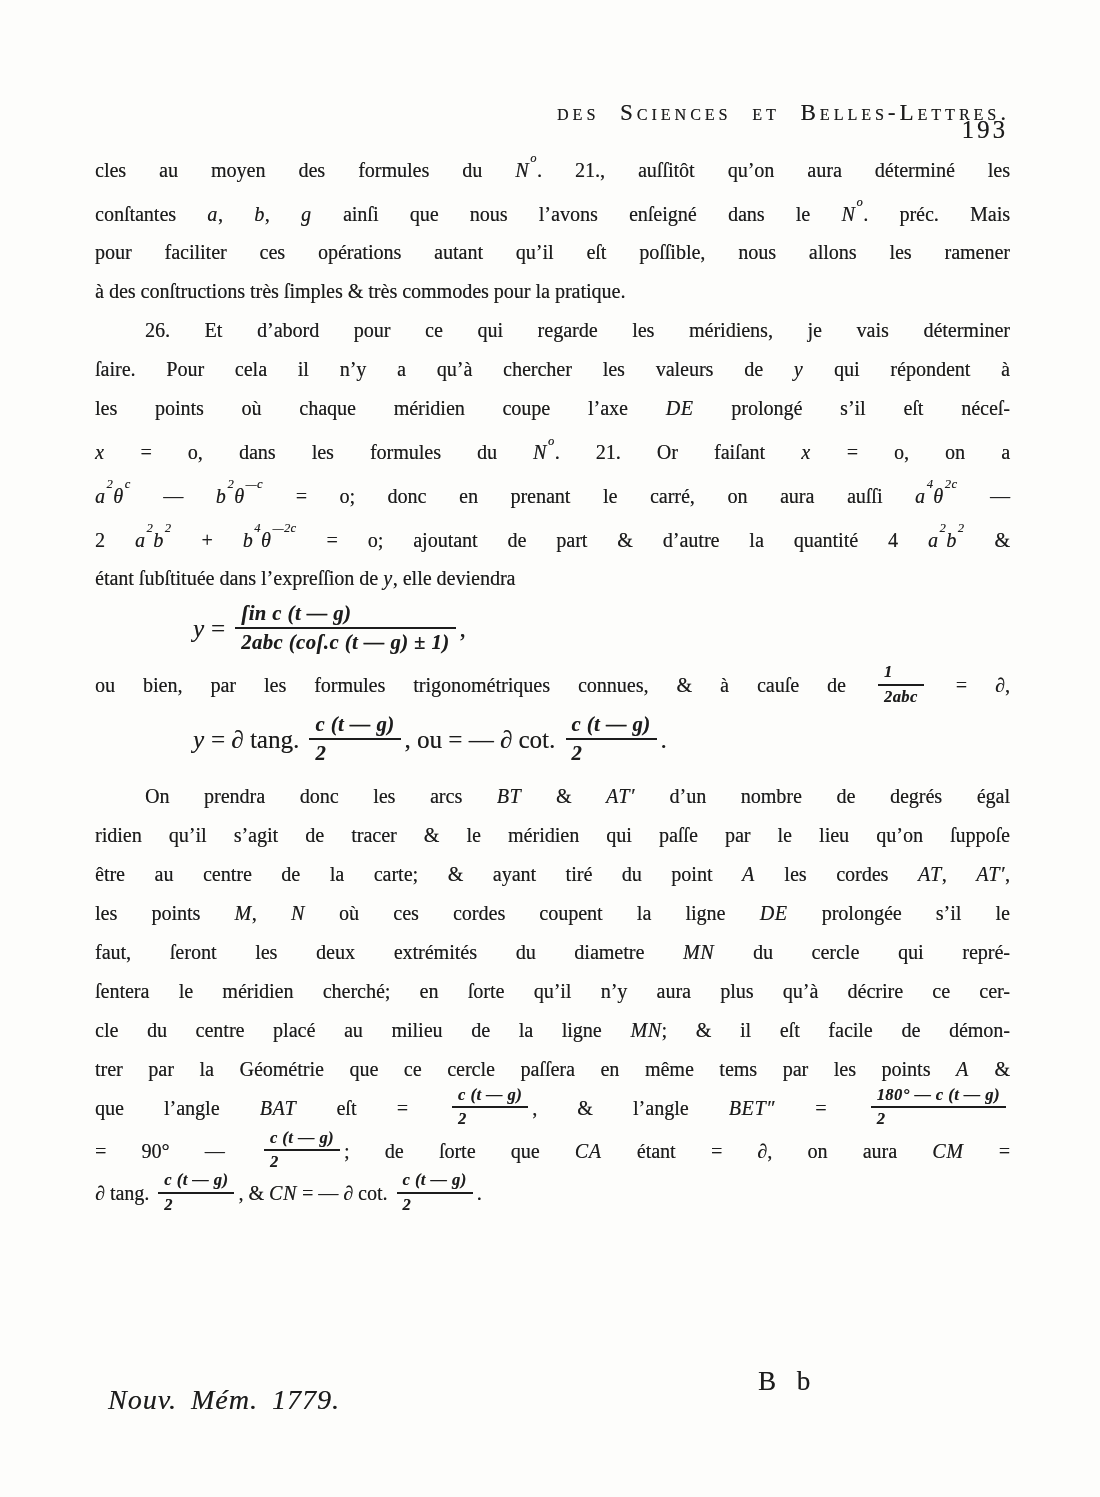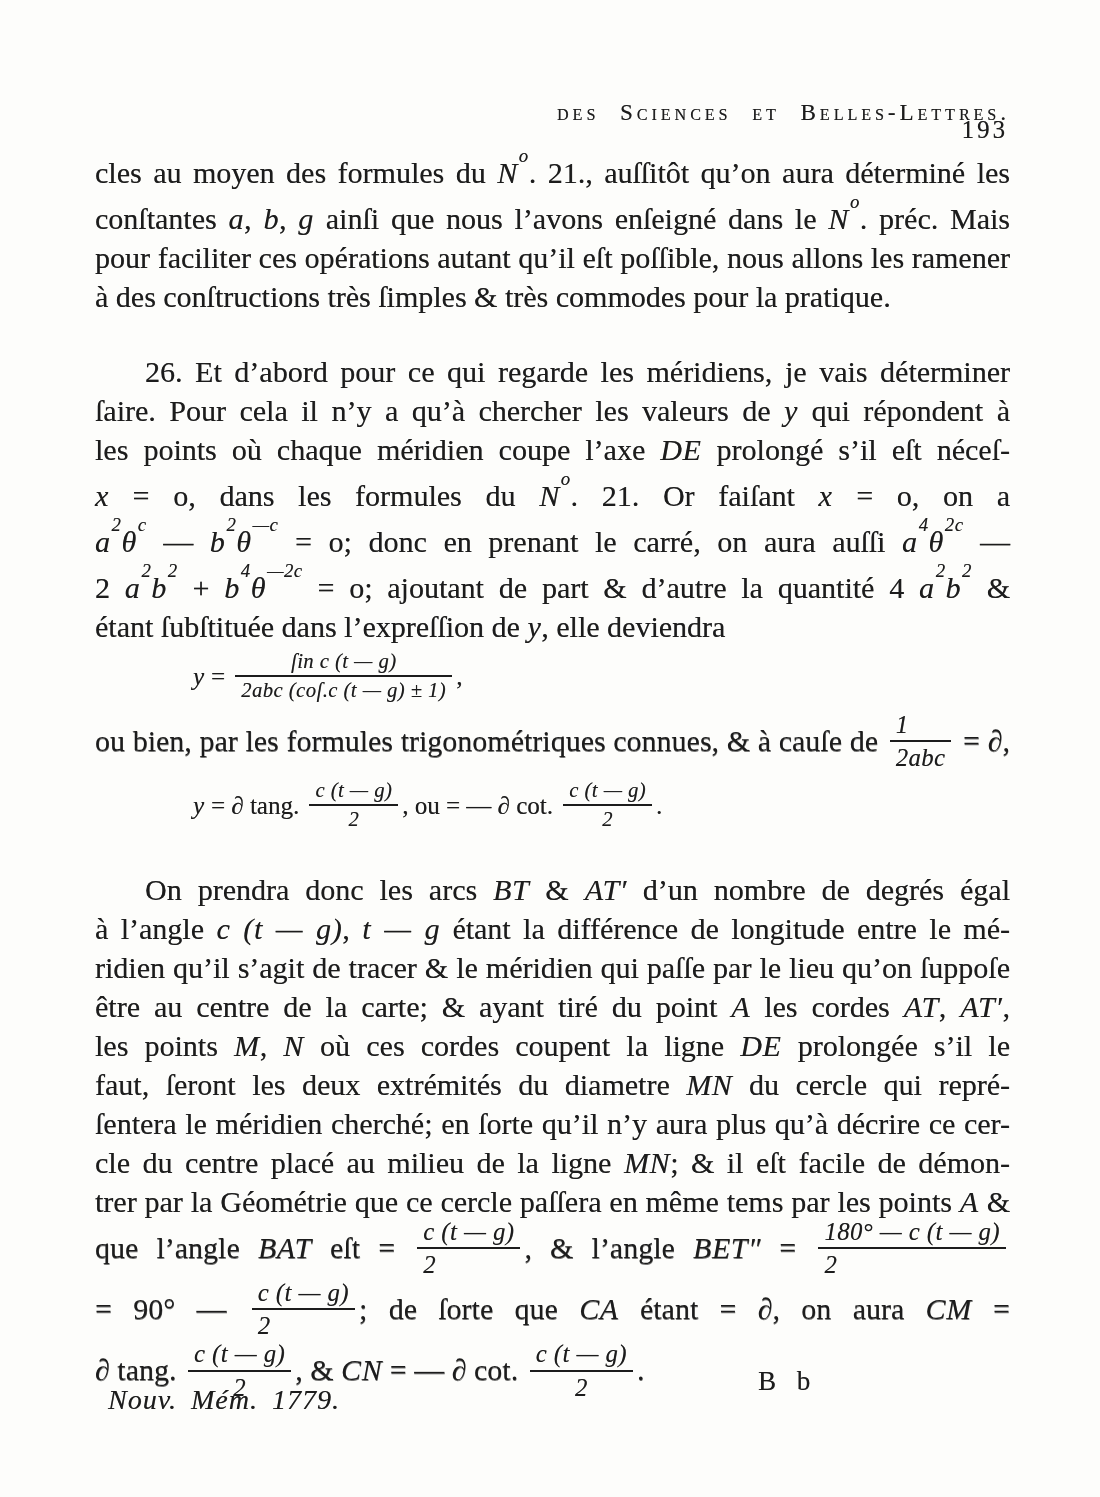--- a/index.html
+++ b/index.html
@@ -10,35 +10,35 @@
     text-shadow:0.25px 0.25px 0.35px rgba(10,10,10,0.55);
   }
   .header{position:absolute;top:100px;left:95px;width:915px;height:36px;}
   .header-title{
     display:block;text-align:right;font-variant:small-caps;
     font-size:23px;letter-spacing:4px;word-spacing:11px;
   }
   .page-number{position:absolute;right:2px;top:16px;font-size:25px;letter-spacing:3px;}
   .body-text{position:absolute;top:146px;left:95px;width:915px;}
   .line{
-    font-size:30px;line-height:39px;
+    font-size:20px;line-height:39px;
     text-align:justify;text-align-last:justify;
   }
   .line.noj{text-align-last:auto;}
-  .line.indent{text-indent:50px;margin-top:36px;}
+  .line.indent{text-indent:50px;}
   .line.display{
     text-align:left;text-align-last:auto;padding-left:98px;
     font-size:25px;line-height:1.25;margin:7px 0 9px;
   }
   .it{font-style:italic;letter-spacing:0.6px;}
   sup.ex{font-size:0.62em;font-style:italic;position:relative;top:-0.55em;margin-left:1px;letter-spacing:0.5px;}
   .frac{
-    display:inline-block;vertical-align:middle;text-align:center;
+    display:inline-block;vertical-align:middle;text-align:left;
     font-style:italic;font-size:0.82em;line-height:1.12;margin:0 4px;
-    transform:translateY(-3px);letter-spacing:0.5px;
+    transform:translateY(-3px);letter-spacing:0.5px;font-weight:bold;
   }
   .frac .num{display:block;padding:0 6px 2px;border-bottom:2px solid #1c1c1c;}
   .frac .den{display:block;padding:2px 6px 0;}
   .footer-note{position:absolute;left:108px;top:1384px;font-style:italic;font-size:28px;letter-spacing:1px;word-spacing:6px;}
   .signature{position:absolute;left:758px;top:1366px;font-size:27px;letter-spacing:7px;}
 </style>
 </head>
 <body>
 
 <div class="page">
@@ -56,21 +56,20 @@
       <div class="line"><span>ſaire.  Pour cela il n’y a qu’à chercher les valeurs de </span><span class="it">y</span><span> qui répondent à</span></div>
       <div class="line"><span>les points où chaque méridien coupe l’axe </span><span class="it">DE</span><span> prolongé s’il eſt néceſ-</span></div>
       <div class="line"><span class="it">x</span><span> = o, dans les formules du </span><span class="it">N</span><sup class="ex">o</sup><span>. 21.  Or faiſant </span><span class="it">x</span><span> = o, on a</span></div>
       <div class="line"><span class="it">a</span><sup class="ex">2</sup><span class="it">θ</span><sup class="ex">c</sup><span> — </span><span class="it">b</span><sup class="ex">2</sup><span class="it">θ</span><sup class="ex">—c</sup><span> = o;  donc en prenant le carré, on aura auſſi </span><span class="it">a</span><sup class="ex">4</sup><span class="it">θ</span><sup class="ex">2c</sup><span> —</span></div>
       <div class="line"><span>2 </span><span class="it">a</span><sup class="ex">2</sup><span class="it">b</span><sup class="ex">2</sup><span> + </span><span class="it">b</span><sup class="ex">4</sup><span class="it">θ</span><sup class="ex">—2c</sup><span> = o;  ajoutant de part &amp; d’autre la quantité 4 </span><span class="it">a</span><sup class="ex">2</sup><span class="it">b</span><sup class="ex">2</sup><span> &amp;</span></div>
       <div class="line noj"><span>étant ſubſtituée dans l’expreſſion de </span><span class="it">y</span><span>, elle deviendra</span></div>
       <div class="line display"><span class="it">y</span><span> = </span><span class="frac"><span class="num">ſin c (t — g)</span><span class="den">2abc (coſ.c (t — g) ± 1)</span></span><span>,</span></div>
       <div class="line"><span>ou bien, par les formules trigonométriques connues, &amp; à cauſe de </span><span class="frac"><span class="num">1</span><span class="den">2abc</span></span><span> = ∂,</span></div>
       <div class="line display"><span class="it">y</span><span> = ∂ tang. </span><span class="frac"><span class="num">c (t — g)</span><span class="den">2</span></span><span>,  ou = — ∂ cot. </span><span class="frac"><span class="num">c (t — g)</span><span class="den">2</span></span><span>.</span></div>
       <div class="line indent"><span>On prendra donc les arcs </span><span class="it">BT</span><span> &amp; </span><span class="it">AT′</span><span> d’un nombre de degrés égal</span></div>
-      <div class="line"><span>à l’angle </span><span class="it">c (t — g)</span><span>, </span><span class="it">t — g</span><span> étant la différence de longitude entre le mé-</span></div>
       <div class="line"><span>ridien qu’il s’agit de tracer &amp; le méridien qui paſſe par le lieu qu’on ſuppoſe</span></div>
       <div class="line"><span>être au centre de la carte;  &amp; ayant tiré du point </span><span class="it">A</span><span> les cordes </span><span class="it">AT</span><span>, </span><span class="it">AT′</span><span>,</span></div>
       <div class="line"><span>les points </span><span class="it">M</span><span>, </span><span class="it">N</span><span> où ces cordes coupent la ligne </span><span class="it">DE</span><span> prolongée s’il le</span></div>
       <div class="line"><span>faut, ſeront les deux extrémités du diametre </span><span class="it">MN</span><span> du cercle qui repré-</span></div>
       <div class="line"><span>ſentera le méridien cherché;  en ſorte qu’il n’y aura plus qu’à décrire ce cer-</span></div>
       <div class="line"><span>cle du centre placé au milieu de la ligne </span><span class="it">MN</span><span>;  &amp; il eſt facile de démon-</span></div>
       <div class="line"><span>trer par la Géométrie que ce cercle paſſera en même tems par les points </span><span class="it">A</span><span> &amp;</span></div>
       <div class="line"><span>que l’angle </span><span class="it">BAT</span><span> eſt = </span><span class="frac"><span class="num">c (t — g)</span><span class="den">2</span></span><span>, &amp; l’angle </span><span class="it">BET″</span><span> = </span><span class="frac"><span class="num">180° — c (t — g)</span><span class="den">2</span></span></div>
       <div class="line"><span>= 90° — </span><span class="frac"><span class="num">c (t — g)</span><span class="den">2</span></span><span>;  de ſorte que </span><span class="it">CA</span><span> étant = ∂,  on aura </span><span class="it">CM</span><span> =</span></div>
       <div class="line noj"><span>∂ tang. </span><span class="frac"><span class="num">c (t — g)</span><span class="den">2</span></span><span>,  &amp; </span><span class="it">CN</span><span> = — ∂ cot. </span><span class="frac"><span class="num">c (t — g)</span><span class="den">2</span></span><span>.</span></div>

